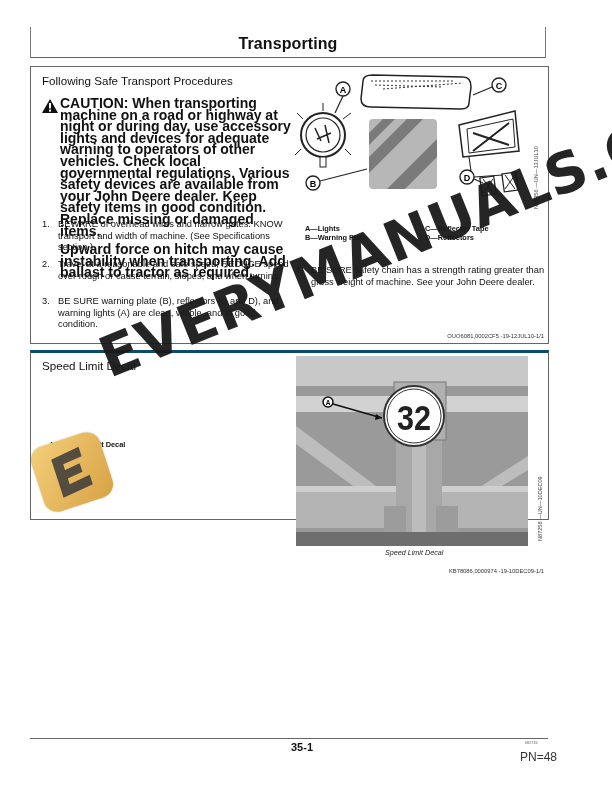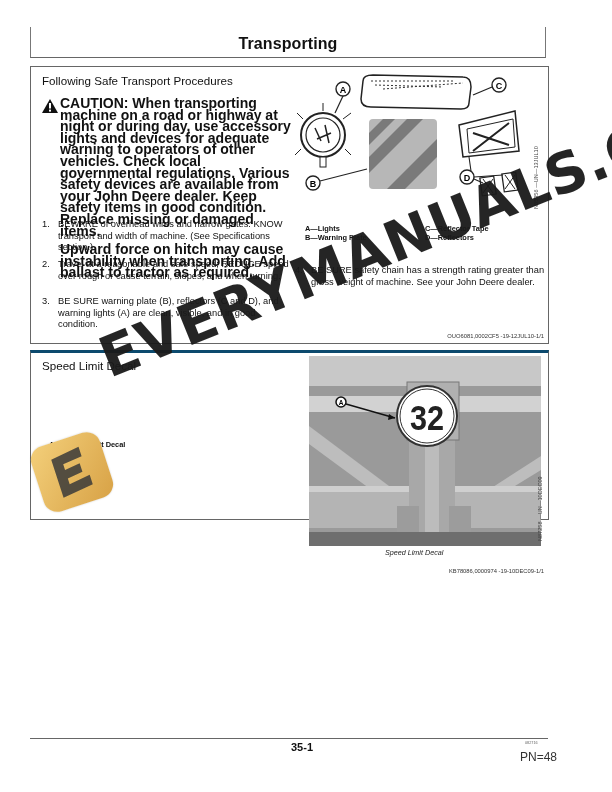--- a/index.html
+++ b/index.html
@@ -27,21 +27,21 @@
   .step { position:absolute; width:252px; }
   .step .num { position:absolute; left:0; top:0; }
   .step .txt { display:block; padding-left:16px; }
 
   .fig1 { left:262px; top:2px; width:254px; height:178px; }
   .legend { font-size:7.4px; font-weight:bold; line-height:9px; }
   .fig-code-v { font-size:5.6px; color:#444; transform:rotate(-90deg); transform-origin:left top; white-space:nowrap; }
   .ref-code { font-size:5.8px; color:#333; white-space:nowrap; }
 
   .sec2 .body-text { left:11px; top:25px; width:250px; font-size:9.3px; line-height:11.6px; }
-  .photo { left:278px; top:3px; width:232px; height:190px; background:#f0abfc; overflow:hidden; }
+  .photo { left:265px; top:3px; width:232px; height:190px; background:#f0abfc; overflow:hidden; }
   .photo-caption { font-size:7.2px; font-style:italic; color:#222; }
 
   .footer-line { left:30px; top:738px; width:518px; height:0; border-top:1px solid #666; }
   .page-num { left:0; right:8px; top:741px; text-align:center; font-size:11px; font-weight:bold; }
   .tiny-code { left:525px; top:741px; font-size:3.8px; color:#666; }
   .pn { left:520px; top:750px; font-size:12px; color:#333; }
 
   
   .wm { left:90px; top:330px; font-size:56px; font-weight:bold; color:#1a1a1a; transform:rotate(-22deg); transform-origin:left top; white-space:nowrap; letter-spacing:1px; opacity:0.95; font-family:"DejaVu Sans", sans-serif; }
   .wm-logo { left:36px; top:438px; width:72px; height:68px; border-radius:14px; background:linear-gradient(135deg,#f3cf7a,#d8a246); transform:rotate(-18deg); box-shadow:0 0 2px rgba(0,0,0,0.2); }

